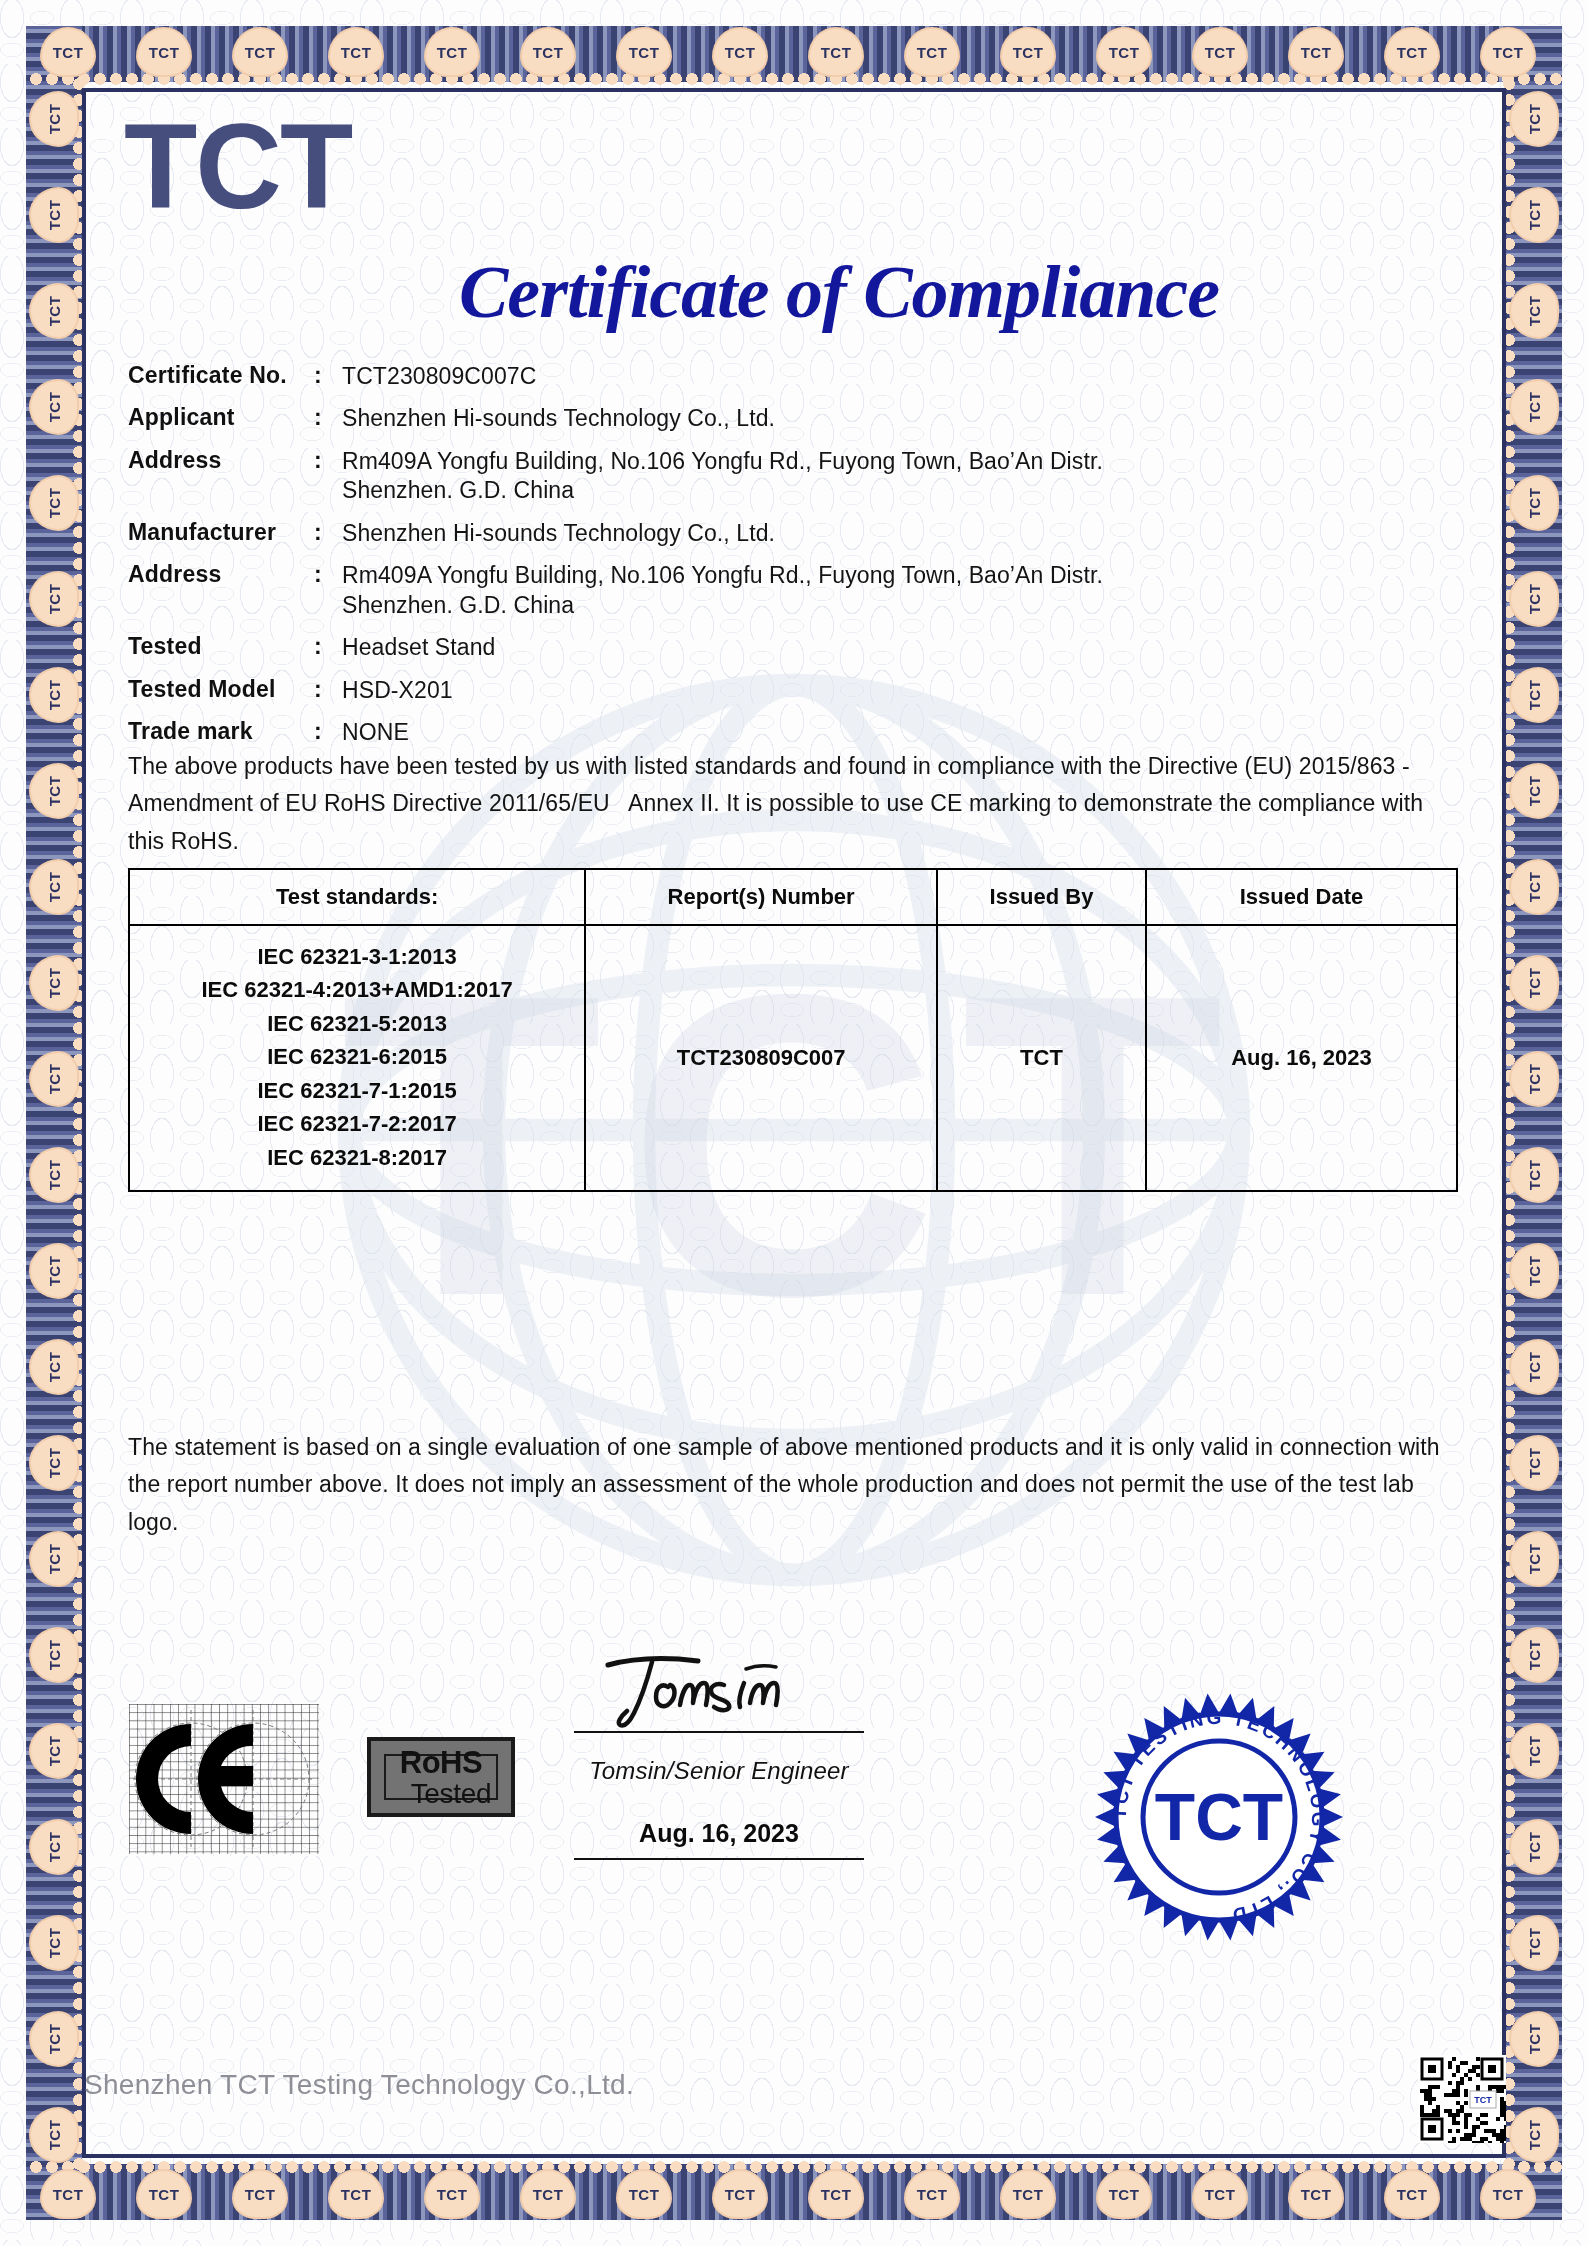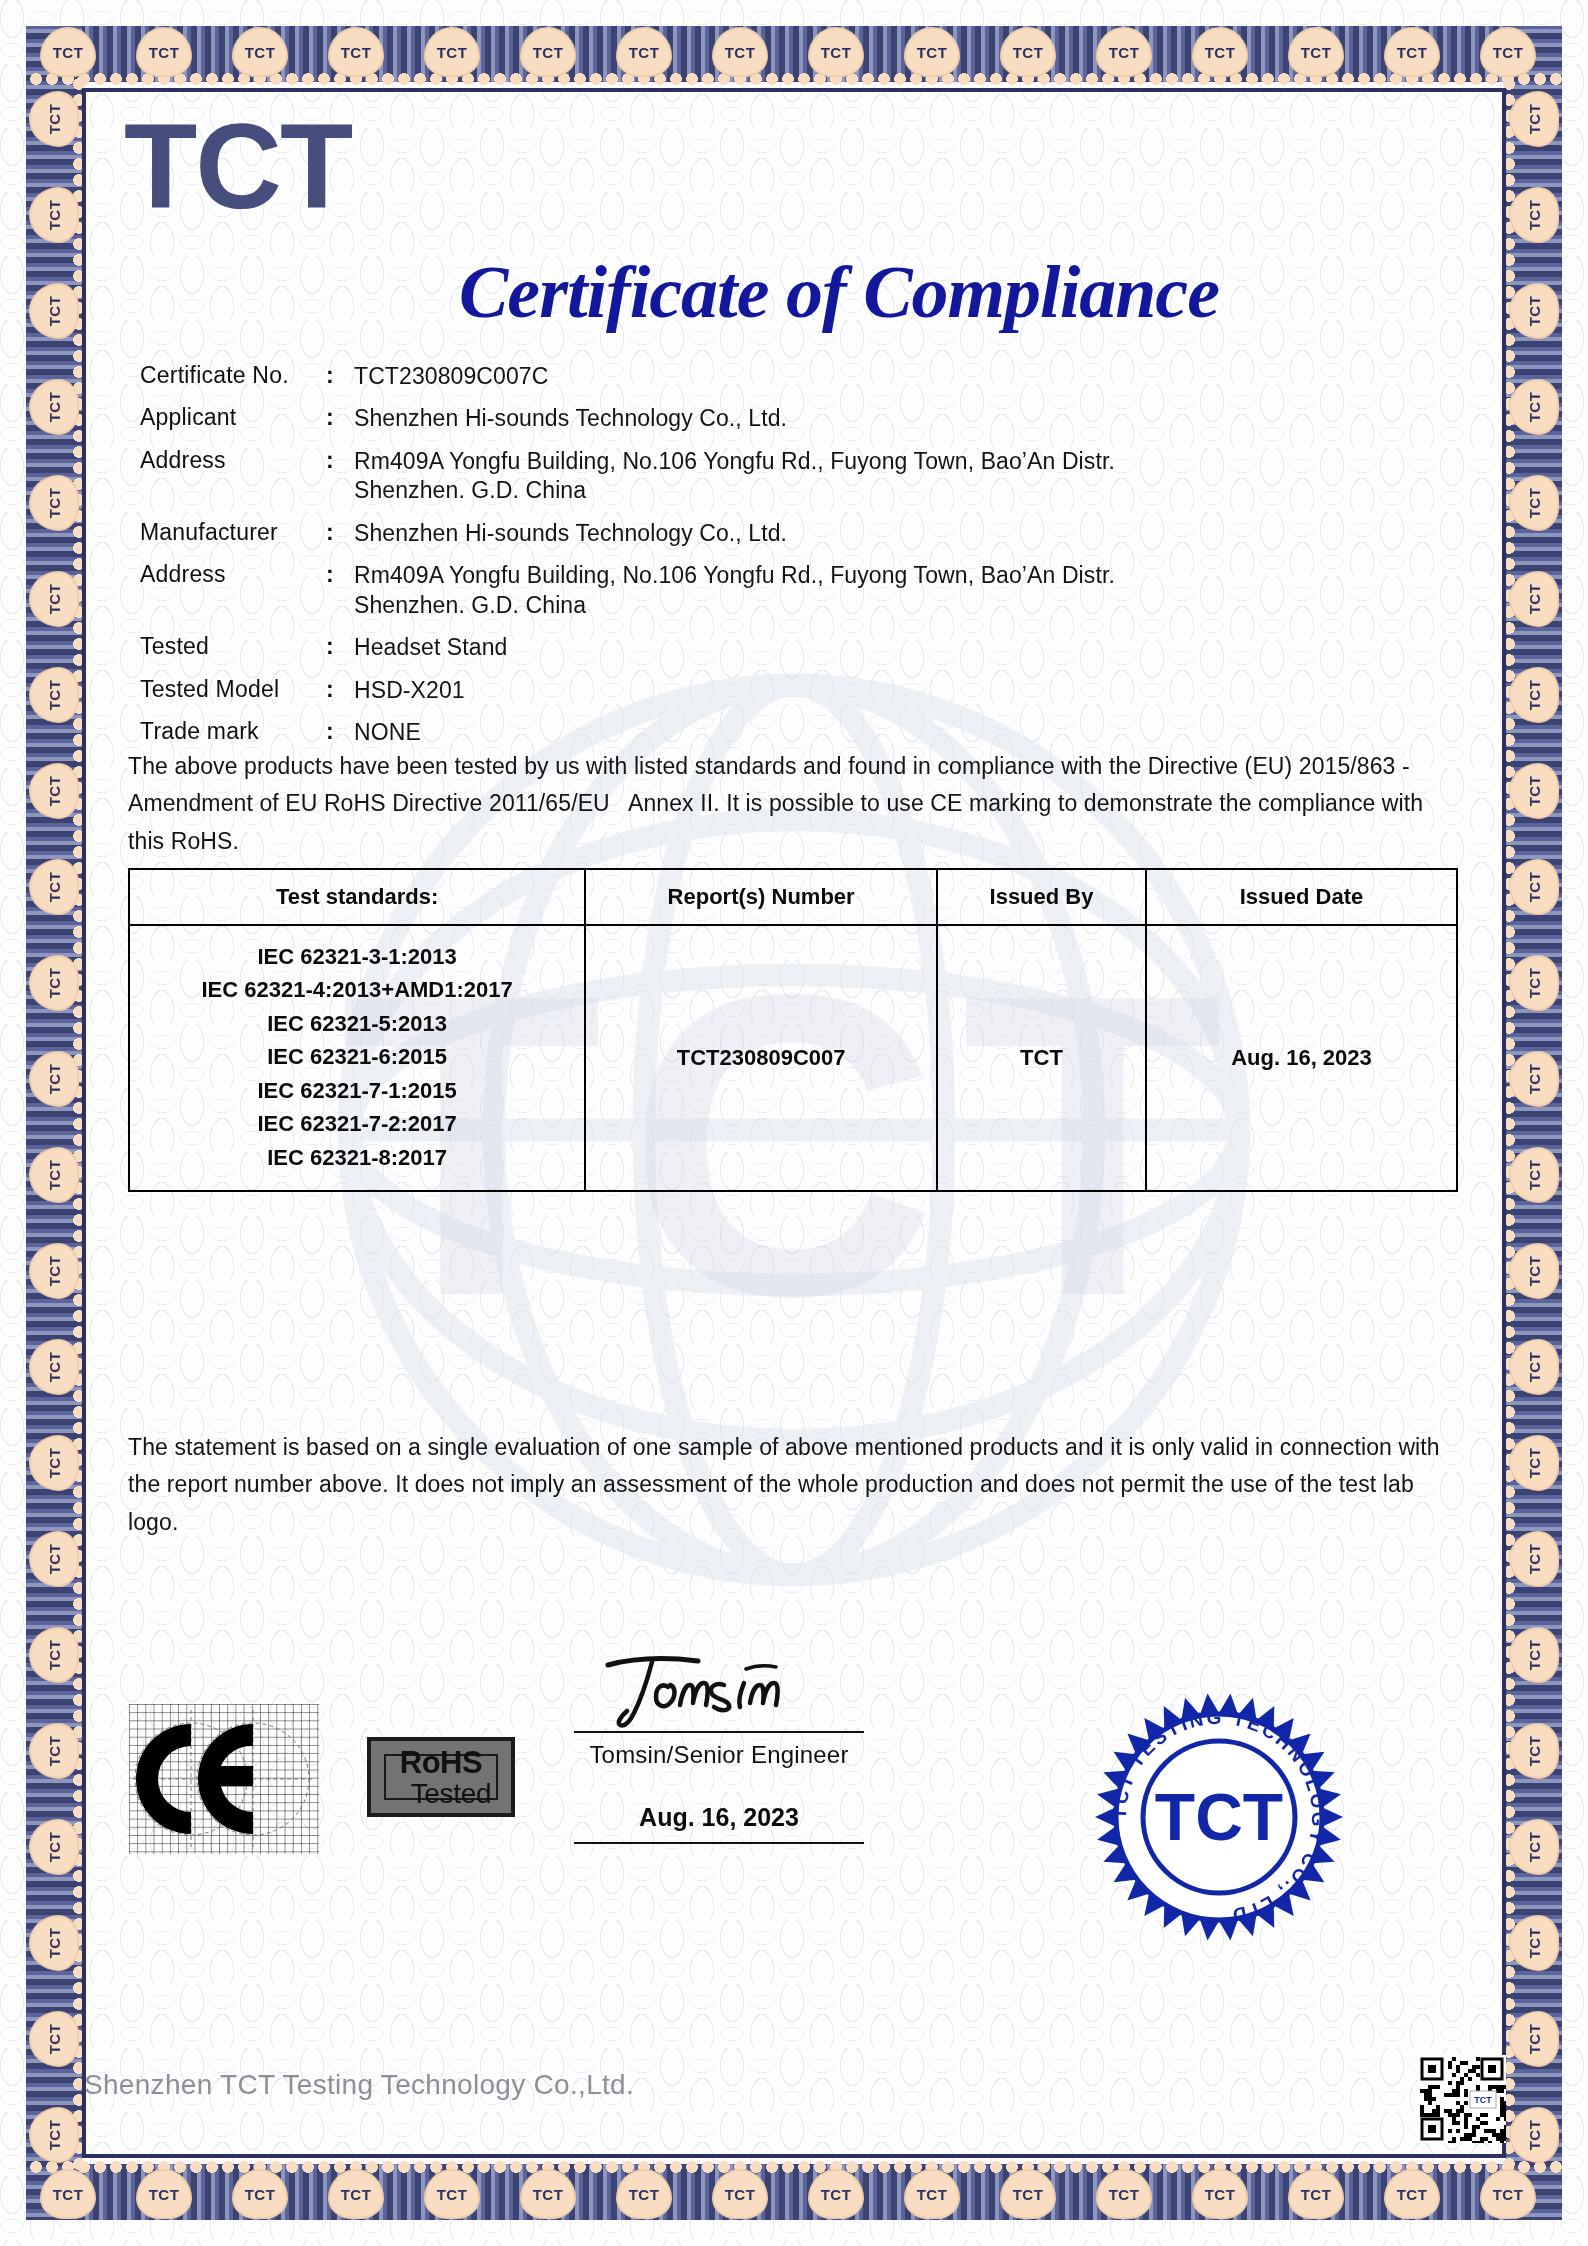--- a/index.html
+++ b/index.html
@@ -127,23 +127,22 @@
     letter-spacing:-1px;
   }
 
   
   .fields{
     position:absolute;left:44px;top:278px;width:1330px;
   }
   .frow{display:flex;align-items:flex-start;margin-bottom:13px;}
   .flabel{
     width:186px;flex:0 0 186px;
-    font-size:23px;font-weight:normal;color:#101010;
+    font-size:23px;font-weight:bold;color:#101010;
     letter-spacing:.2px;
-    margin-left:12px;
   }
   .fcolon{width:28px;flex:0 0 28px;font-size:23px;font-weight:bold;color:#101010;}
   .fvalue{
     font-size:23px;color:#141414;line-height:1.28;
     letter-spacing:.1px;
   }
   .fvalue .l2{display:block;}
 
   
   .para{
@@ -185,21 +184,21 @@
   .sig-ink{
     height:82px;
     display:flex;align-items:flex-end;justify-content:center;
   }
   .sig-ink svg{width:250px;height:82px;}
   .sig-line{
     border-top:2px solid #111;
     margin:0 auto;width:290px;
   }
   .sig-name{
-    font-size:24px;color:#111;margin-top:8px;letter-spacing:.2px;
+    font-size:24px;color:#111;margin-top:24px;letter-spacing:.2px;font-style:italic;
   }
   .sig-date{
     margin-top:34px;
     font-size:25px;font-weight:bold;color:#0b0b0b;
   }
   .sig-date-line{
     border-top:2px solid #111;width:290px;margin:10px auto 0;
   }
 
   

